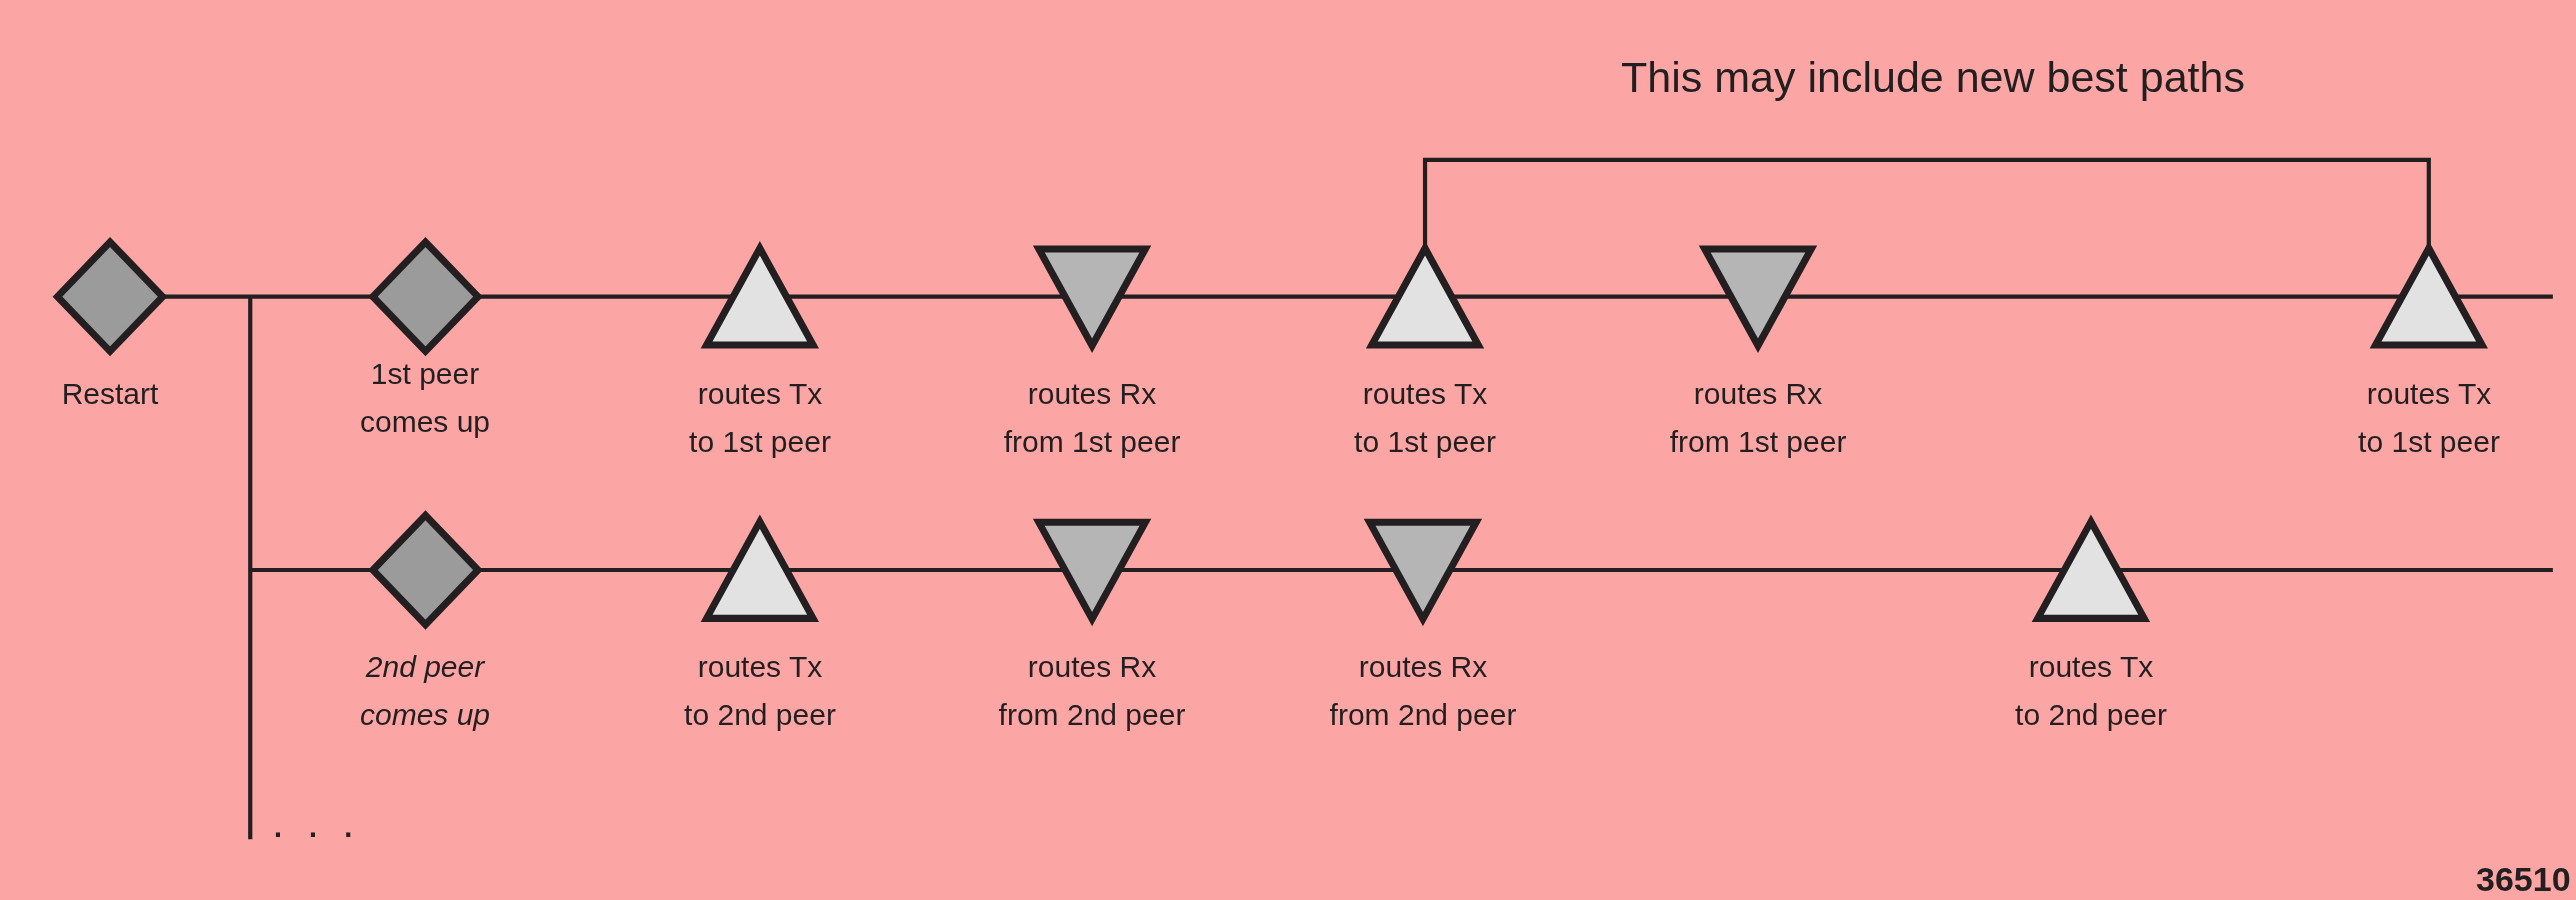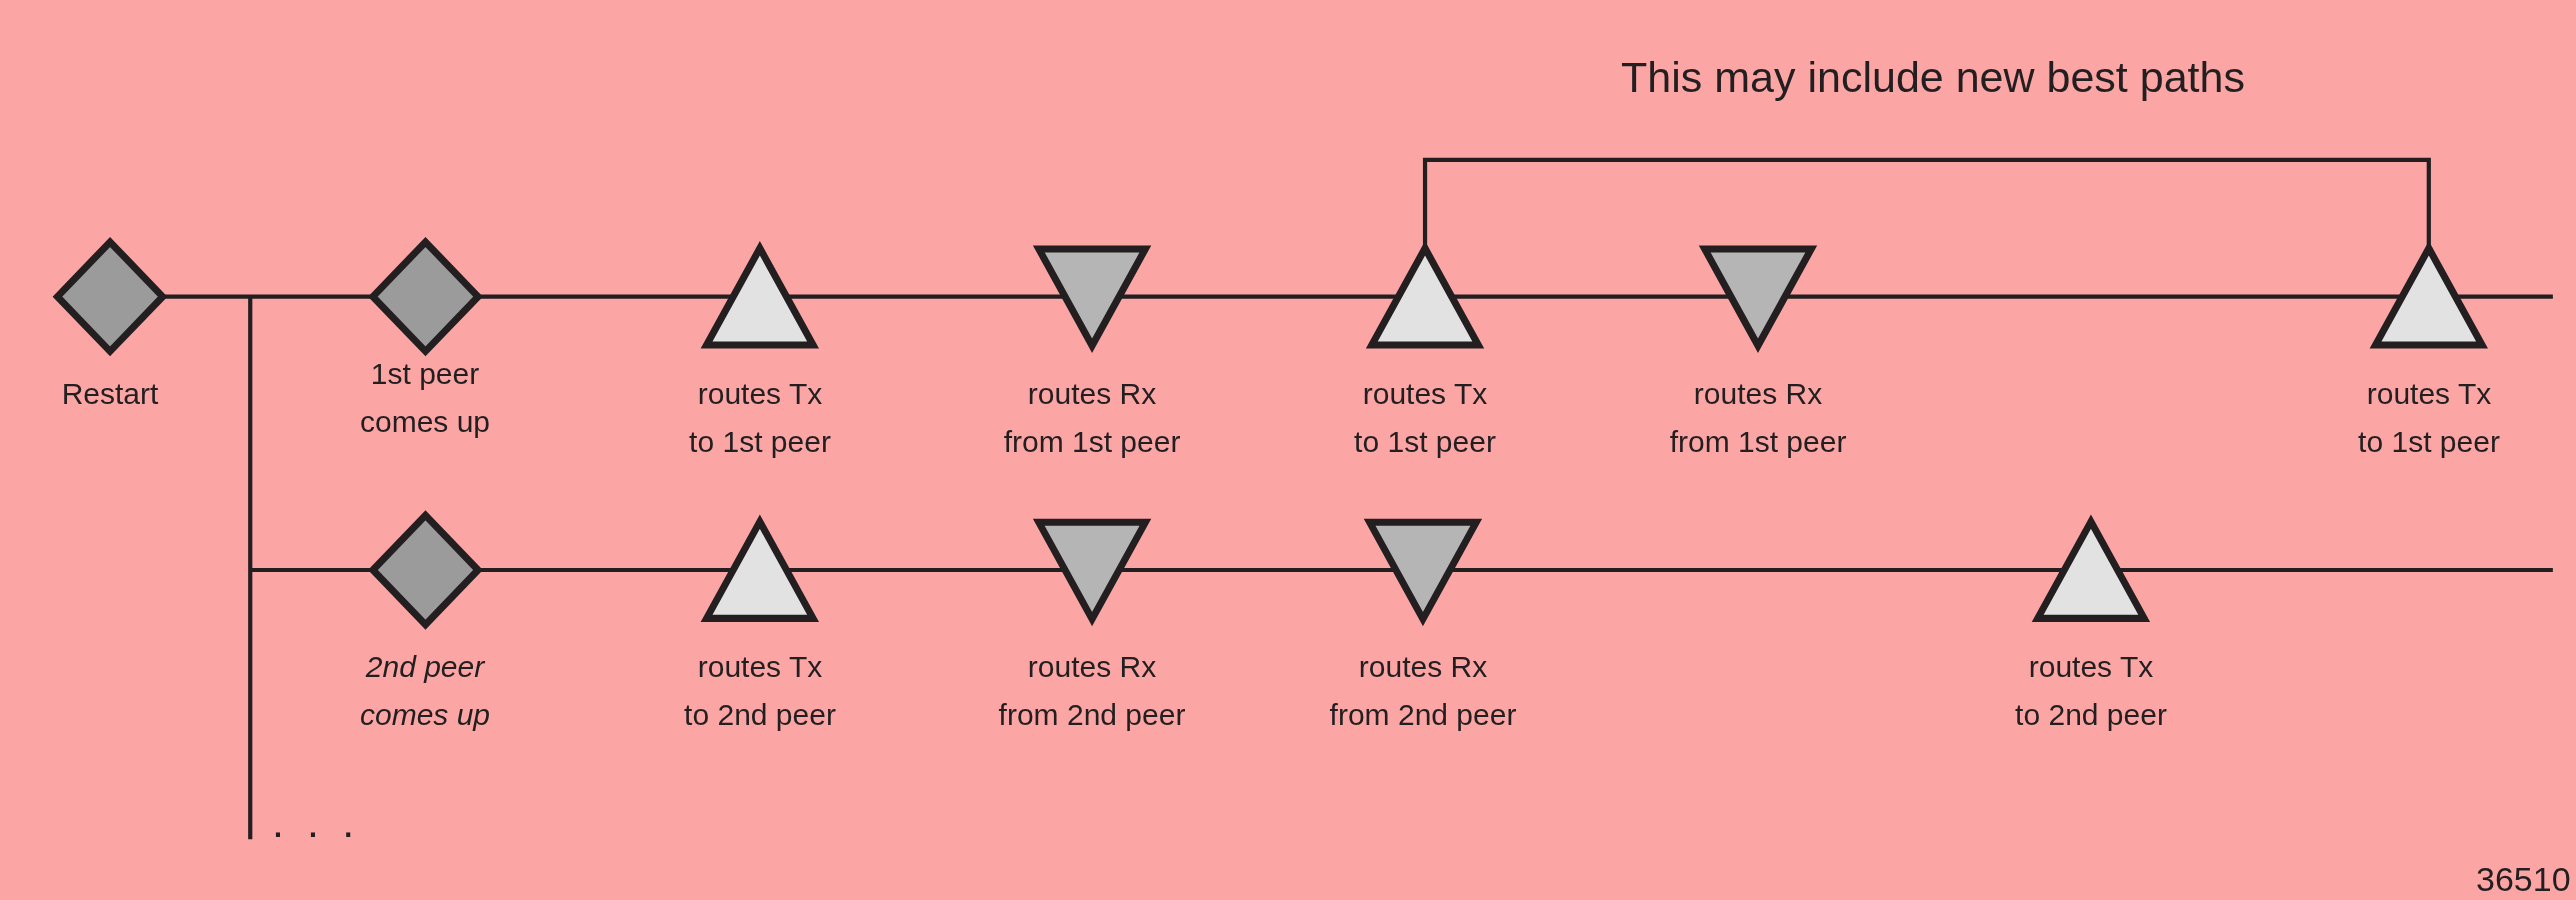--- a/index.html
+++ b/index.html
@@ -65,21 +65,21 @@
       <polygon points="1954,745 2106,745 2030,883" fill="#b5b5b5" stroke="#231f20" stroke-width="10" stroke-linejoin="miter"></polygon>
       <polygon points="2983,744 3059,882 2907,882" fill="#e2e2e2" stroke="#231f20" stroke-width="10" stroke-linejoin="miter"></polygon>
     </svg>
 
   <div class="annotation" id="annotation-box" style="left: 1933px; top: 53px;">
     <div>This may include new best paths</div>
   </div>
 
   <div class="ellipsis" id="ellipsis-box" style="left: 272px; top: 798px;">. . .</div>
 
-  <div class="fignum" id="fignum-box" style="left: 2476px; top: 861px;">36510</div>
+  <div class="fignum" id="fignum-box" style="left: 2476px; top: 861px; font-weight: bold;">36510</div>
 
 <div class="event-label" style="left: 110px; top: 362px;">Restart</div>
     <div class="event-label" style="left: 425px; top: 342px;">1st peer
 comes up</div>
     <div class="event-label" style="left: 760px; top: 362px;">routes Tx
 to 1st peer</div>
     <div class="event-label" style="left: 1092px; top: 362px;">routes Rx
 from 1st peer</div>
     <div class="event-label" style="left: 1425px; top: 362px;">routes Tx
 to 1st peer</div>

